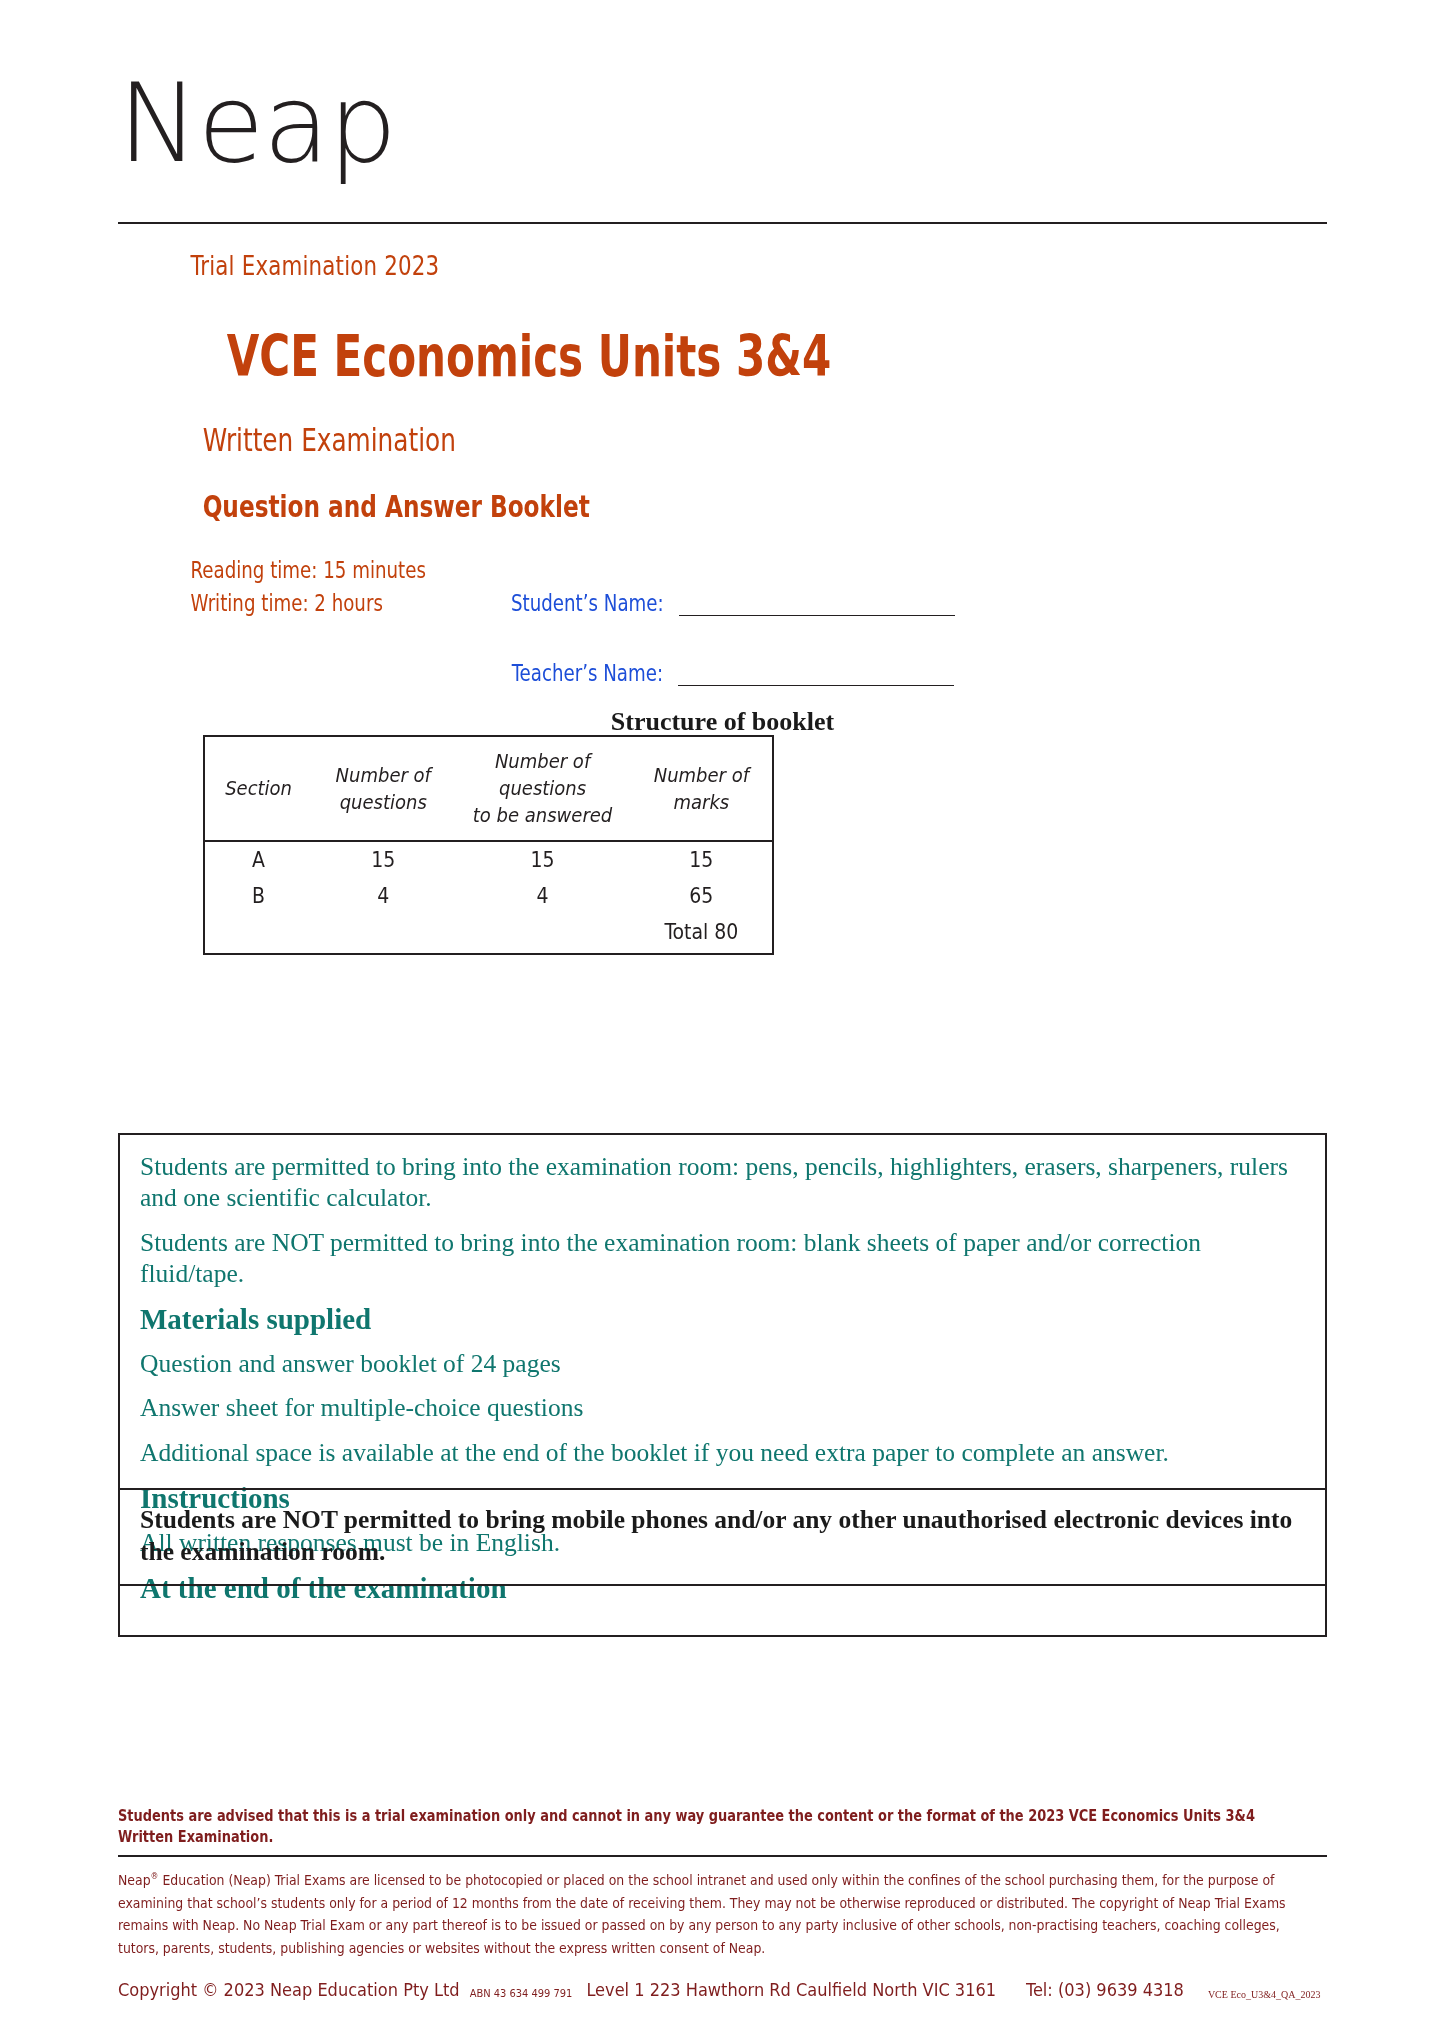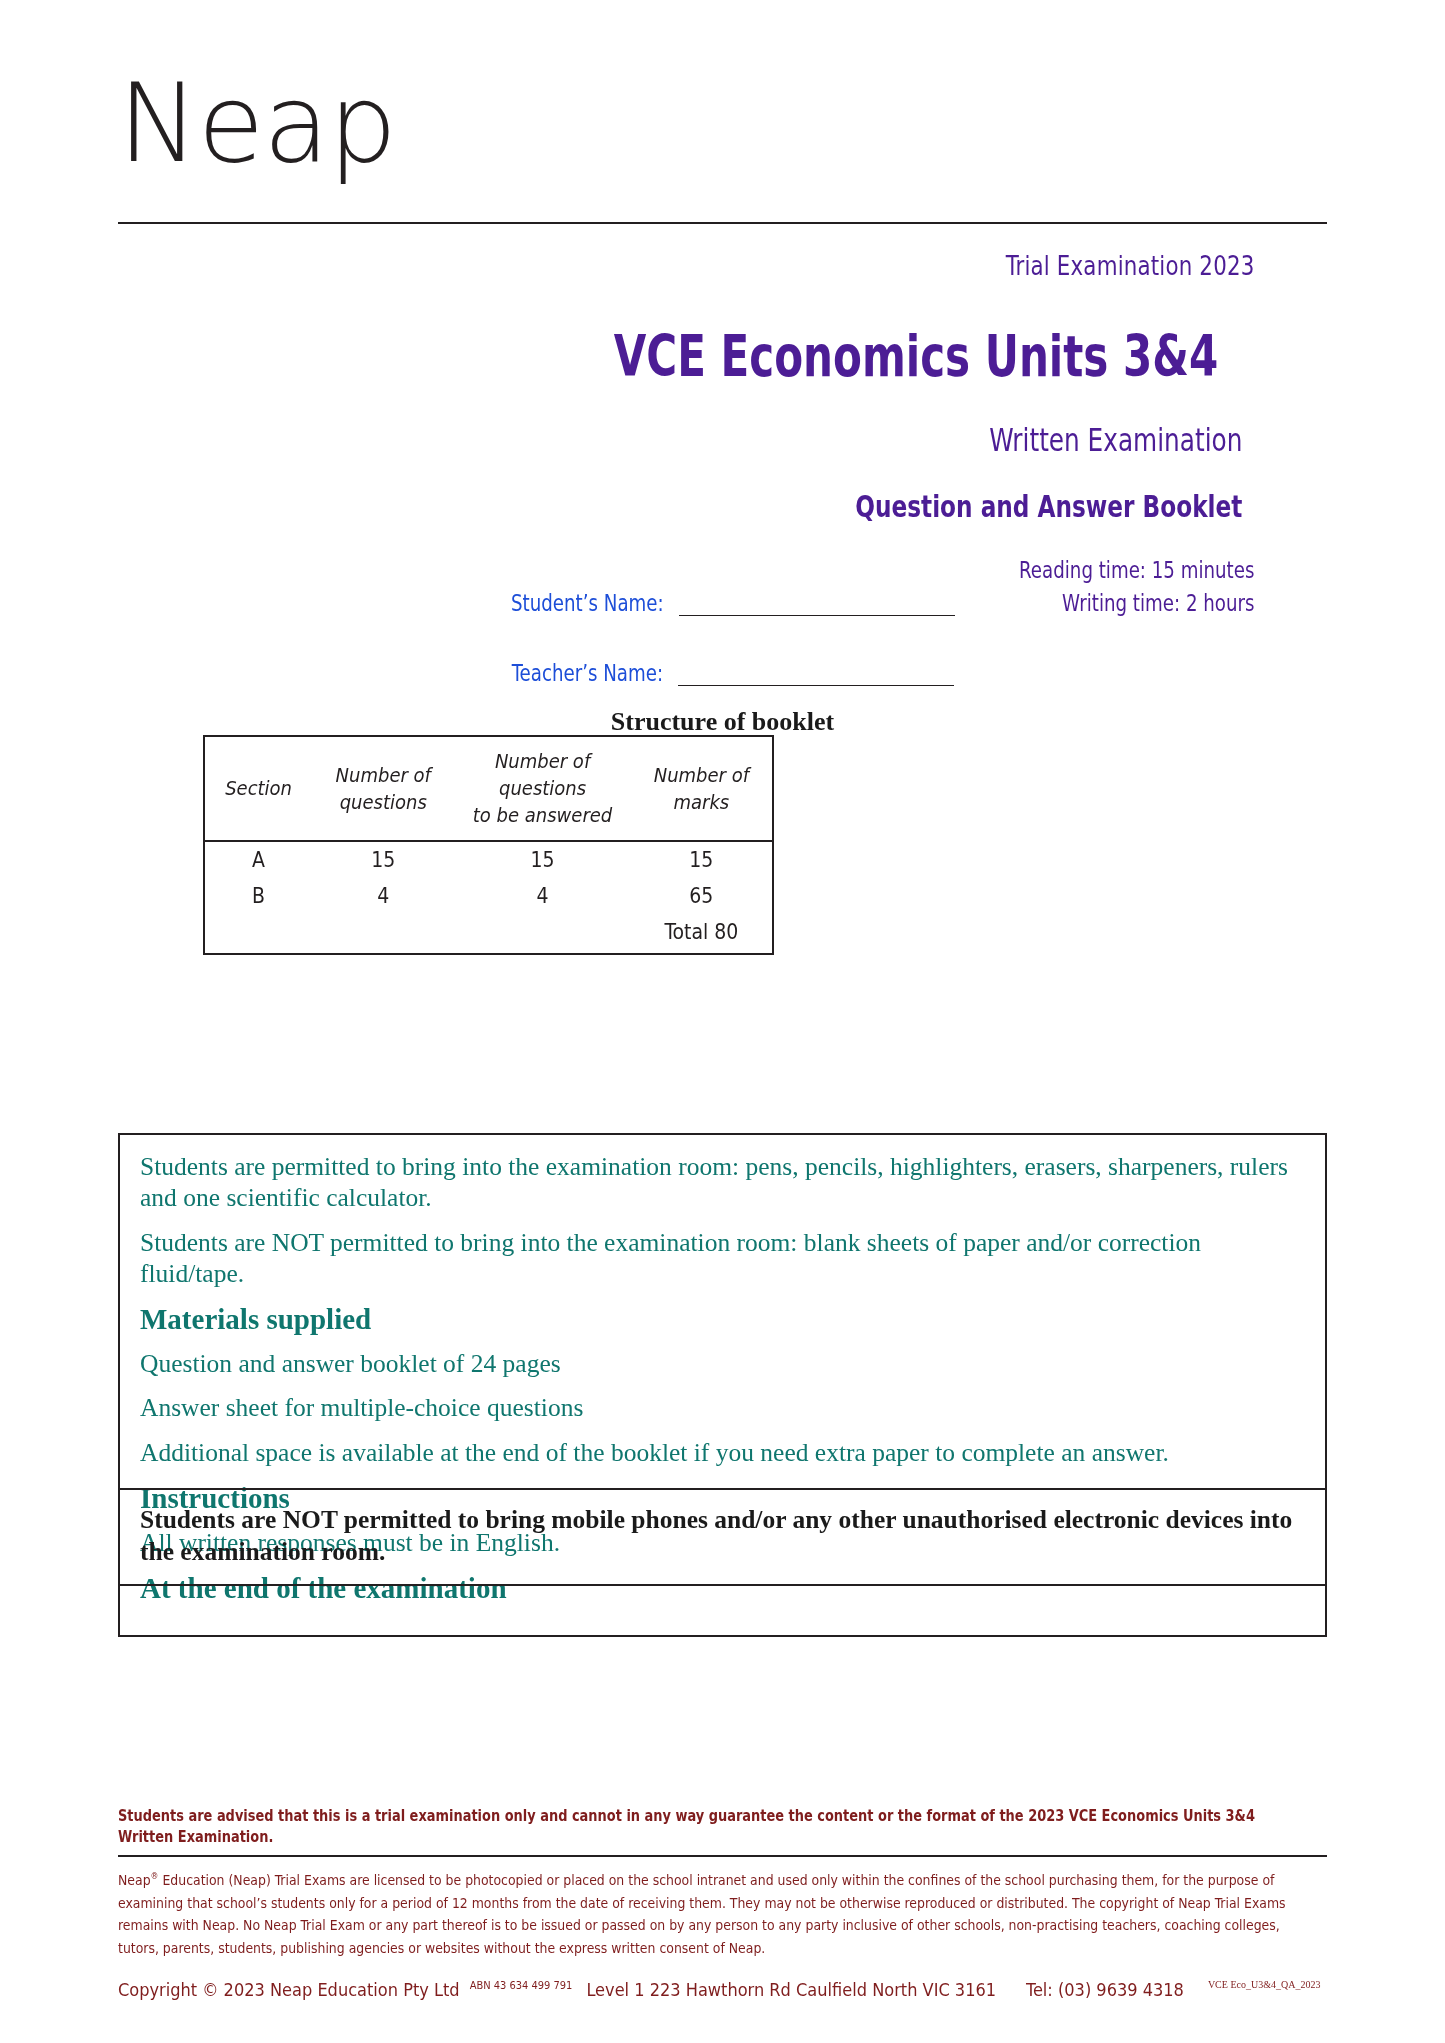--- a/index.html
+++ b/index.html
@@ -49,23 +49,23 @@
     height: 0;
     border-top: 2px solid #231f20;
   }
 
   
   .cover {
     position: absolute;
     left: 118px;
     top: 240px;
     width: 1209px;
-    text-align: right;
+    text-align: left;
     font-family: "DejaVu Sans Condensed", "Liberation Sans Narrow", "Liberation Sans", sans-serif;
-    color: #4c1d95;
+    color: #c2410c;
   }
   .cover .line-trial {
     font-size: 27px;
     letter-spacing: 0.2px;
     margin-top: 10px;
     transform: scaleX(0.88);
     transform-origin: center;
   }
   .cover .line-title {
     font-size: 57px;
@@ -258,21 +258,21 @@
     transform-origin: left center;
   }
   .footer .licence sup {
     font-size: 9px;
     vertical-align: super;
   }
   .footer .copyright {
     margin-top: 20px;
     font-size: 18px;
     display: flex;
-    align-items: flex-start;
+    align-items: flex-end;
     white-space: nowrap;
   }
   .footer .copyright .abn {
     font-size: 11px;
     margin: 0 14px 0 10px;
   }
   .footer .copyright .addr { margin-right: 30px; }
   .footer .copyright .tel { margin-right: 24px; }
   .footer .copyright .code {
     font-size: 10px;

